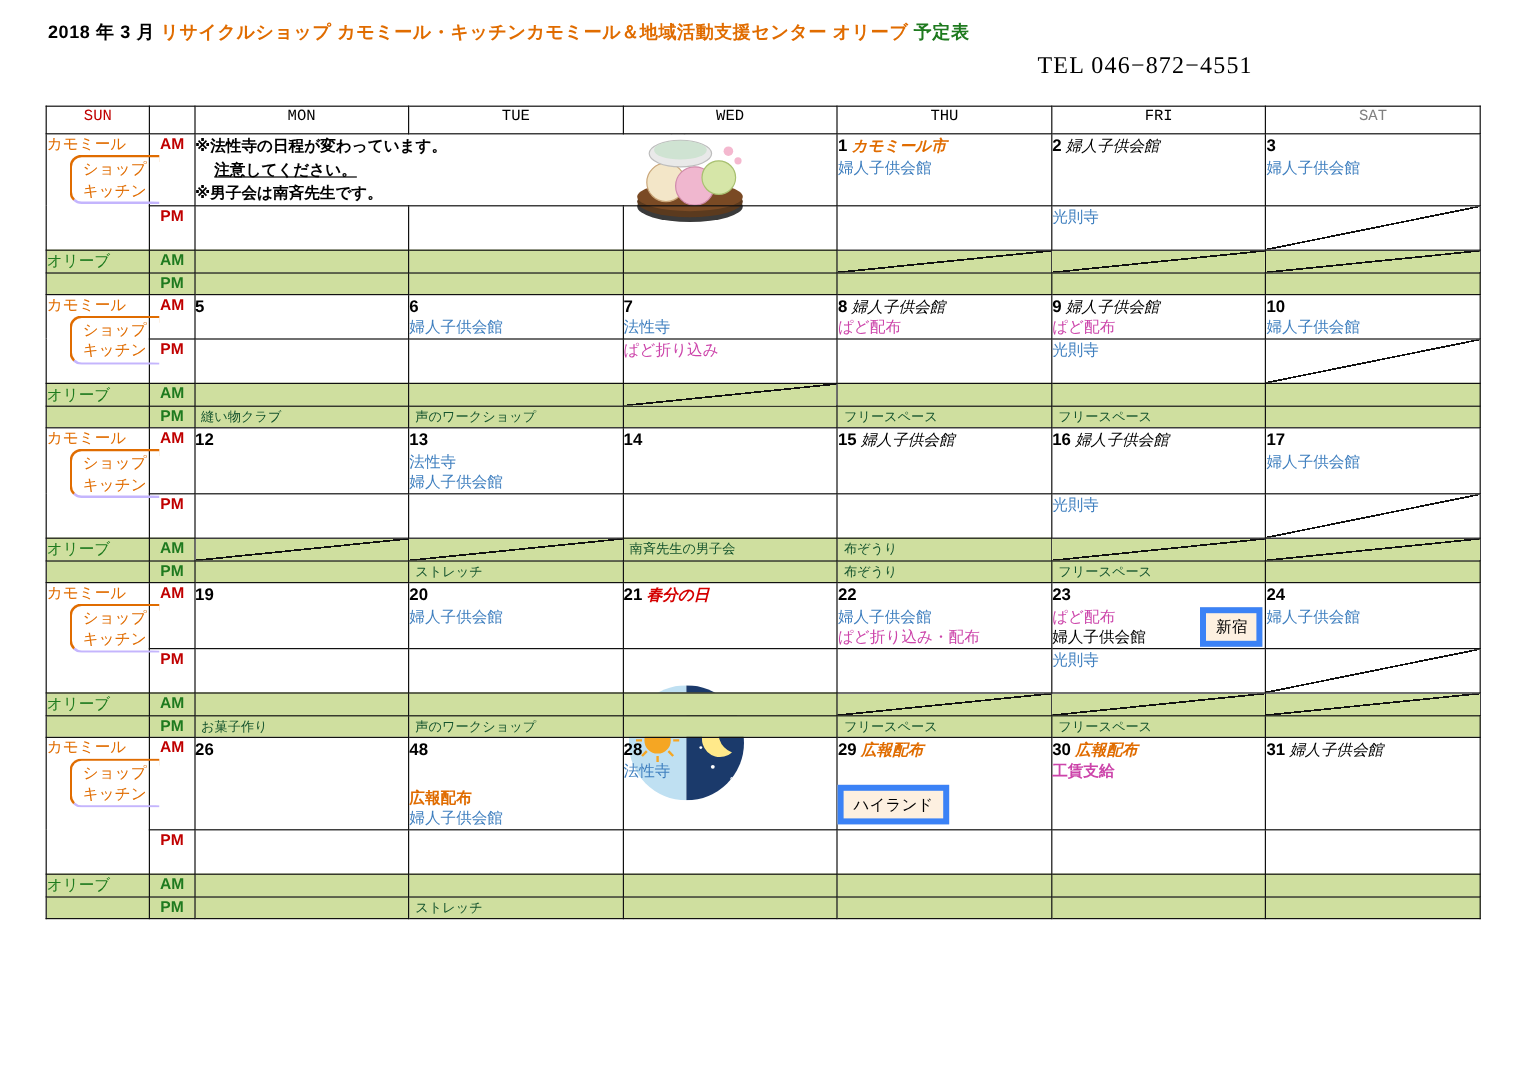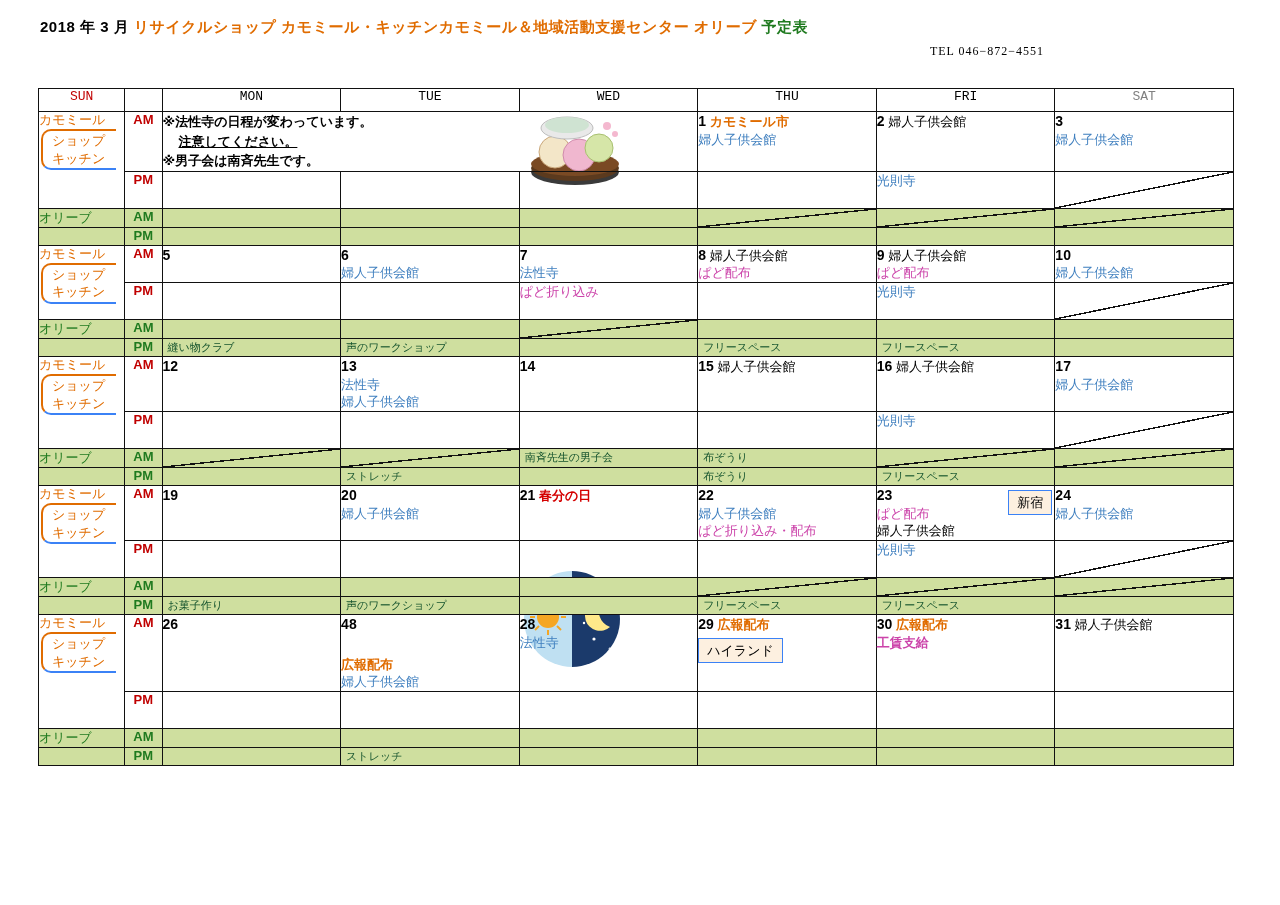--- a/index.html
+++ b/index.html
@@ -11,21 +11,21 @@
     overflow:hidden;
   }
   .page{position:relative; width:1092px; height:905px;}
 
   
   .header{position:absolute; left:40px; top:18px; white-space:nowrap;}
   .header span{font-size:15px; font-weight:bold; letter-spacing:0.5px;}
   .h-black{color:#000;}
   .h-orange{color:#e06c00;}
   .h-green{color:#1f7a1f;}
-  .tel{position:absolute; right:48px; top:44px; font-size:12px; letter-spacing:1px;
+  .tel{position:absolute; right:48px; top:44px; font-size:20px; letter-spacing:1px;
        font-family:"Liberation Serif","DejaVu Serif",serif;}
 
   
   table.cal{
     position:absolute; left:38px; top:88px;
     border-collapse:collapse;
     table-layout:fixed;
     width:1196px;
   }
   table.cal td, table.cal th{
@@ -55,24 +55,24 @@
     color:#e06c00;
     padding:2px 3px 0 4px;
     line-height:1.25;
     position:relative;
   }
   .lbl .brand{display:block; margin-bottom:1px;font-family:Liberation Serif, serif;}
   .lbl .brace{
     display:block;
     border-left:2px solid #e06c00;
     border-top:2px solid #e06c00;
-    border-bottom:2px solid #3b82f6;
+    border-bottom:2px solid #c4b5fd;
     border-radius:10px 0 0 10px;
     padding:1px 0 1px 9px;
-    margin-left:2px;
+    margin-left:19px;
     width:64px;
   }
   .lbl .brace span{display:block; line-height:1.35;}
   .lbl-olive{
     color:#1f7a1f; font-size:12px; padding:1px 4px; background:#cfdf9f;
   }
 
   .ap{
     text-align:center; font-size:12px; color:#c00000; font-weight:bold;
     padding-top:3px;
@@ -84,21 +84,21 @@
 
   .daycell{padding:3px 5px; line-height:1.35;}
   .daynum{font-weight:bold; font-size:14px;}
   .ev{display:block;}
   .c-blue{color:#3f7fbf;}
   .c-pink{color:#cc44aa;}
   .c-orange{color:#e06c00;}
   .c-red{color:#d40000;}
   .c-black{color:#000;}
   .bold{font-weight:bold;}
-  .inline{display:inline;}
+  .inline{display:inline;font-style:italic;}
 
   .olive-row td{background:#cfdf9f; height:17px;}
   .olive-ev{font-size:11px; color:#14532d; padding:1px 5px; display:block;}
 
   .pm-row td{height:36px;}
   .pm-lbl{border-top:1px dashed #777 !important;}
 
   
   .diag{position:relative;}
   .diag::after{
@@ -109,25 +109,25 @@
       #111 calc(50% + 0.7px), rgba(0,0,0,0) calc(50% + 0.7px));
     pointer-events:none;
   }
 
   .note{padding:6px 8px; font-size:13.5px; line-height:1.5; font-weight:bold;}
   .note div{white-space:nowrap;}
   .note .indent{padding-left:16px;text-decoration:underline;}
 
   .tagbox{
     display:inline-block;
-    border:1px solid #3b82f6;
+    border:5px solid #3b82f6;
     background:#fdf0e0;
     font-size:13px;
     padding:3px 8px;
-    margin-top:4px;
+    margin-top:20px;
   }
   .tag-right{float:right; margin-right:2px;}
 
   
   .dango{position:absolute; left:515px; top:100px; width:110px; height:90px;}
   .equinox{position:absolute; left:524px; top:571px; width:96px; height:96px;
            border-radius:50%; overflow:hidden;}
 
   .weekthick td{border-top:2px solid #111;}
 </style>

